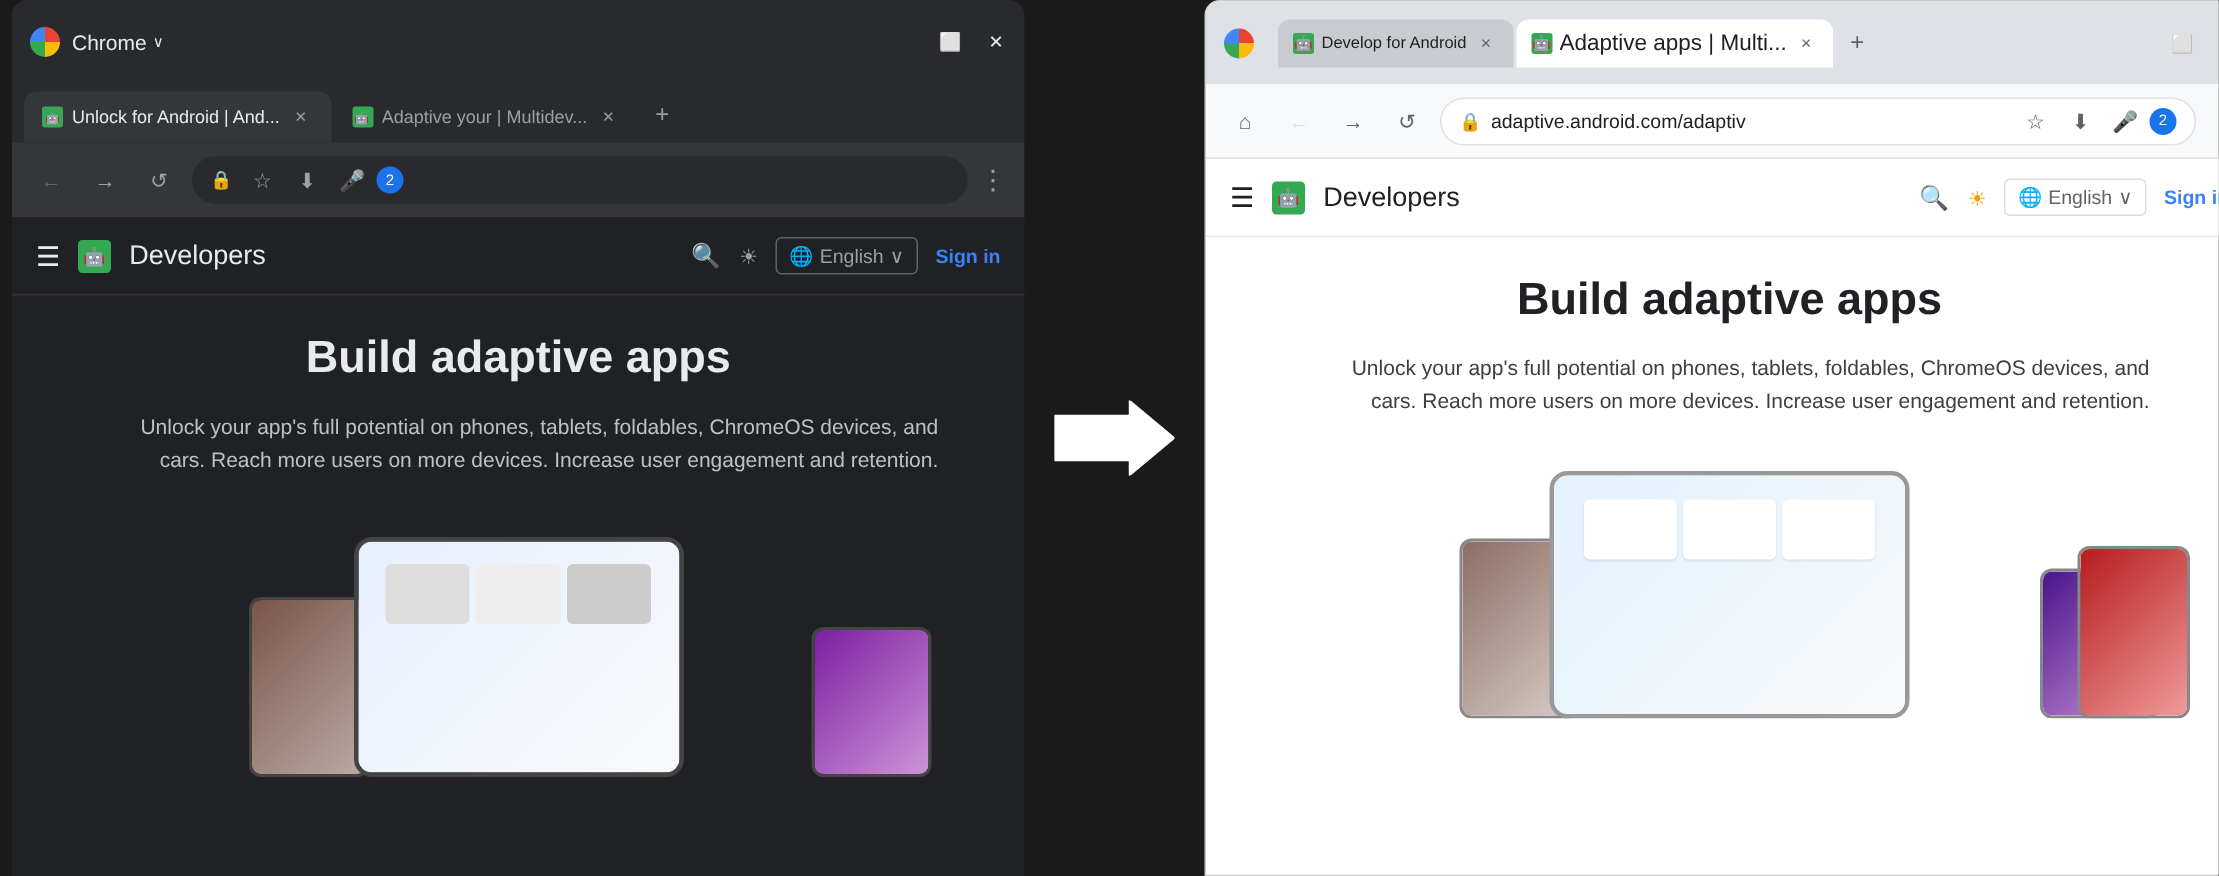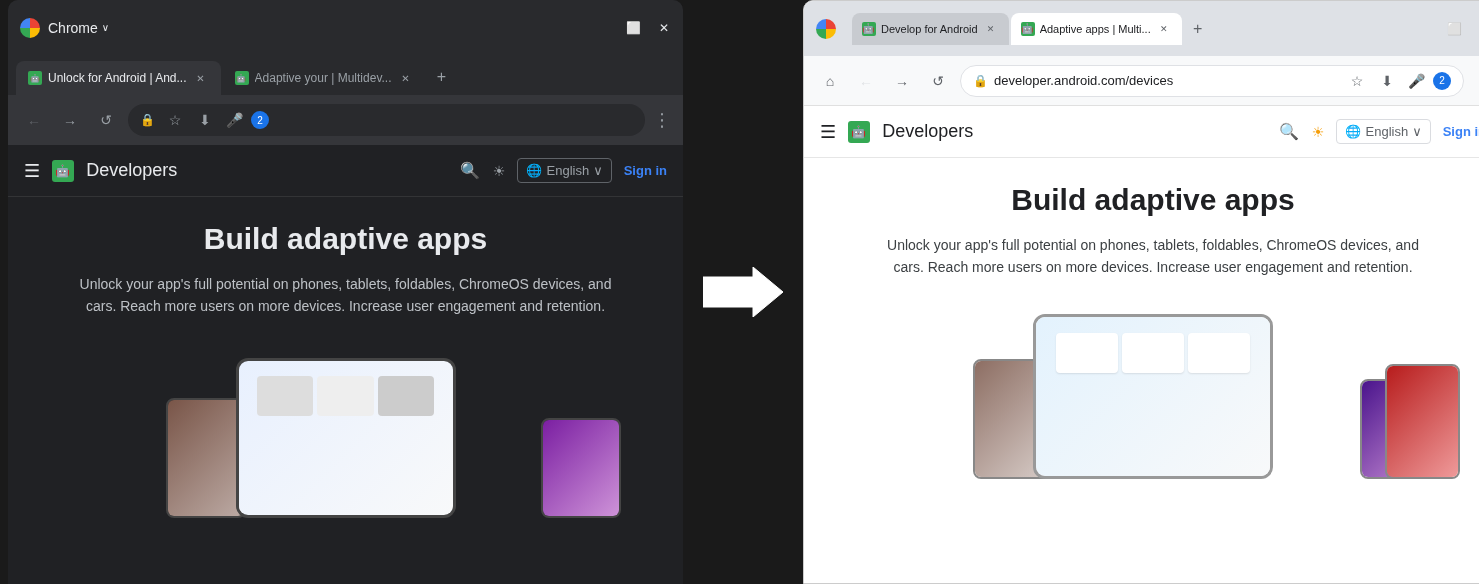--- a/index.html
+++ b/index.html
@@ -387,21 +387,21 @@
       text-align: center;
       margin-bottom: 16px;
       line-height: 1.2;
     }
 
     .dark .page-title { color: #e8eaed; }
     .light .page-title { color: #202124; }
 
     .page-subtitle {
       font-size: 14px;
-      text-align: center;
+      text-align: right;
       max-width: 560px;
       line-height: 1.6;
       margin-bottom: 20px;
     }
 
     .dark .page-subtitle { color: #bdc1c6; }
     .light .page-subtitle { color: #3c4043; }
 
     
     .device-showcase {
@@ -632,40 +632,40 @@
       </div>
 
       <div style="display:flex; align-items:flex-end; gap:2px; flex:1;">
         <div class="tab inactive light" style="background:#c8cbd0; border-radius:8px 8px 0 0; height:32px; padding:0 10px; display:flex; align-items:center; gap:5px; min-width:140px;">
           <div class="tab-favicon" style="font-size:10px;">🤖</div>
           <span class="tab-label" style="font-size:11px; color:#202124;">Develop for Android</span>
           <div class="tab-close" style="font-size:9px; color:#5f6368;">✕</div>
         </div>
         <div class="tab active light" style="background:#ffffff; border-radius:8px 8px 0 0; height:32px; padding:0 10px; display:flex; align-items:center; gap:5px; min-width:150px;">
           <div class="tab-favicon" style="font-size:10px;">🤖</div>
-          <span class="tab-label" style="font-size:11px; color:#202124;">Adaptive apps | Multi...</span>
+          <span class="tab-label" style="font-size:15px; color:#202124;">Adaptive apps | Multi...</span>
           <div class="tab-close" style="font-size:9px; color:#5f6368;">✕</div>
         </div>
         <div class="new-tab-btn" style="color:#5f6368; margin-bottom:2px;">+</div>
       </div>
 
       <div style="display:flex; gap:14px; align-items:center; margin-left:auto;">
         <div class="win-btn light" style="color:#202124;">⬜</div>
         <div class="win-btn light" style="color:#202124;">✕</div>
       </div>
     </div>
 
     <div class="address-bar" style="background:#f8f9fa; border-bottom:1px solid #e0e0e0;">
       <div class="nav-btn" style="color:#5f6368;">⌂</div>
       <div class="nav-btn disabled" style="color:#bdc1c6;">←</div>
       <div class="nav-btn" style="color:#5f6368;">→</div>
       <div class="nav-btn" style="color:#5f6368;">↺</div>
       <div class="url-bar light-address-bar" style="background:#ffffff; border:1px solid #dfe1e5; border-radius:24px;">
         <span class="url-security" style="color:#5f6368;">🔒</span>
-        <span class="url-text" style="color:#202124;">developer.android.com/devices</span>
+        <span class="url-text" style="color:#202124;">adaptive.android.com/adaptiv</span>
         <div class="url-actions">
           <div class="url-action-btn" style="color:#5f6368;">☆</div>
           <div class="url-action-btn" style="color:#5f6368;">⬇</div>
           <div class="url-action-btn" style="color:#5f6368;">🎤</div>
           <div class="notif-badge">2</div>
         </div>
       </div>
       <div class="menu-dots" style="color:#5f6368;">⋮</div>
     </div>
 

